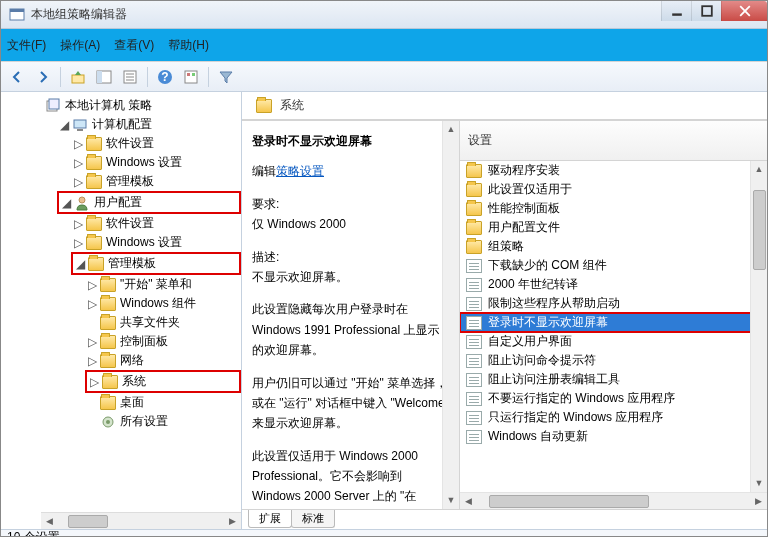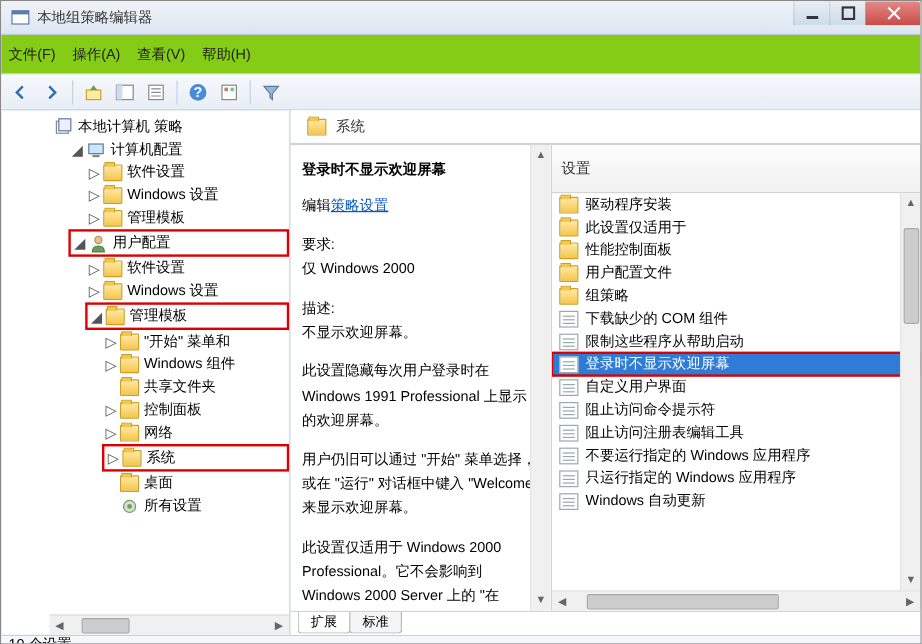--- a/index.html
+++ b/index.html
@@ -10,21 +10,21 @@
 .titlebar .icon { width: 16px; height: 16px; margin-right: 6px; }
 .titlebar .title { color: #333; }
 .winbtns { position: absolute; right: 0; top: 0; display: flex; height: 20px; }
 .winbtn { width: 30px; height: 20px; display: flex; align-items: center; justify-content: center; border-left: 1px solid rgba(0,0,0,0.1); }
 .winbtn.min { background: linear-gradient(#e8eef6,#cddbe9); }
 .winbtn.max { background: linear-gradient(#e8eef6,#cddbe9); }
 .winbtn.close { background: linear-gradient(#e38a88,#c94b46); width: 46px; border-top-right-radius:3px; }
 .winbtn svg { width: 12px; height: 12px; }
 
 
-.menubar { height: 22px; display: flex; align-items: center; padding: 16px 6px; border-bottom: 1px solid #d4d4d4; background: #84cc16; }
+.menubar { height: 22px; display: flex; align-items: center; padding: 16px 6px; border-bottom: 1px solid #d4d4d4; background: #0ea5e9; }
 .menubar span { margin-right: 14px; color: #222; }
 
 
 .toolbar { height: 30px; display: flex; align-items: center; padding: 0 4px; background: linear-gradient(#f6f9fd,#e8eef6); border-bottom: 1px solid #c5d1df; gap:2px; }
 .tbtn { width: 24px; height: 24px; display:flex; align-items:center; justify-content:center; border:1px solid transparent; border-radius:2px; }
 .tsep { width:1px; height:20px; background:#c5d1df; margin:0 3px; }
 
 
 .main { display: flex; height: 437px; }
 
@@ -383,20 +383,24 @@
             <div class="list-item">
               <span class="li-icon li-folder"></span>
               <span>组策略</span>
             </div>
             <div class="list-item">
               <span class="li-icon li-setting"></span>
               <span>下载缺少的 COM 组件</span>
             </div>
             <div class="list-item">
               <span class="li-icon li-setting"></span>
+              <span>2000 年世纪转译</span>
+            </div>
+            <div class="list-item">
+              <span class="li-icon li-setting"></span>
               <span>限制这些程序从帮助启动</span>
             </div>
             <div class="list-item selected redoutline">
               <span class="li-icon li-setting"></span>
               <span>登录时不显示欢迎屏幕</span>
             </div>
             <div class="list-item">
               <span class="li-icon li-setting"></span>
               <span>自定义用户界面</span>
             </div>

